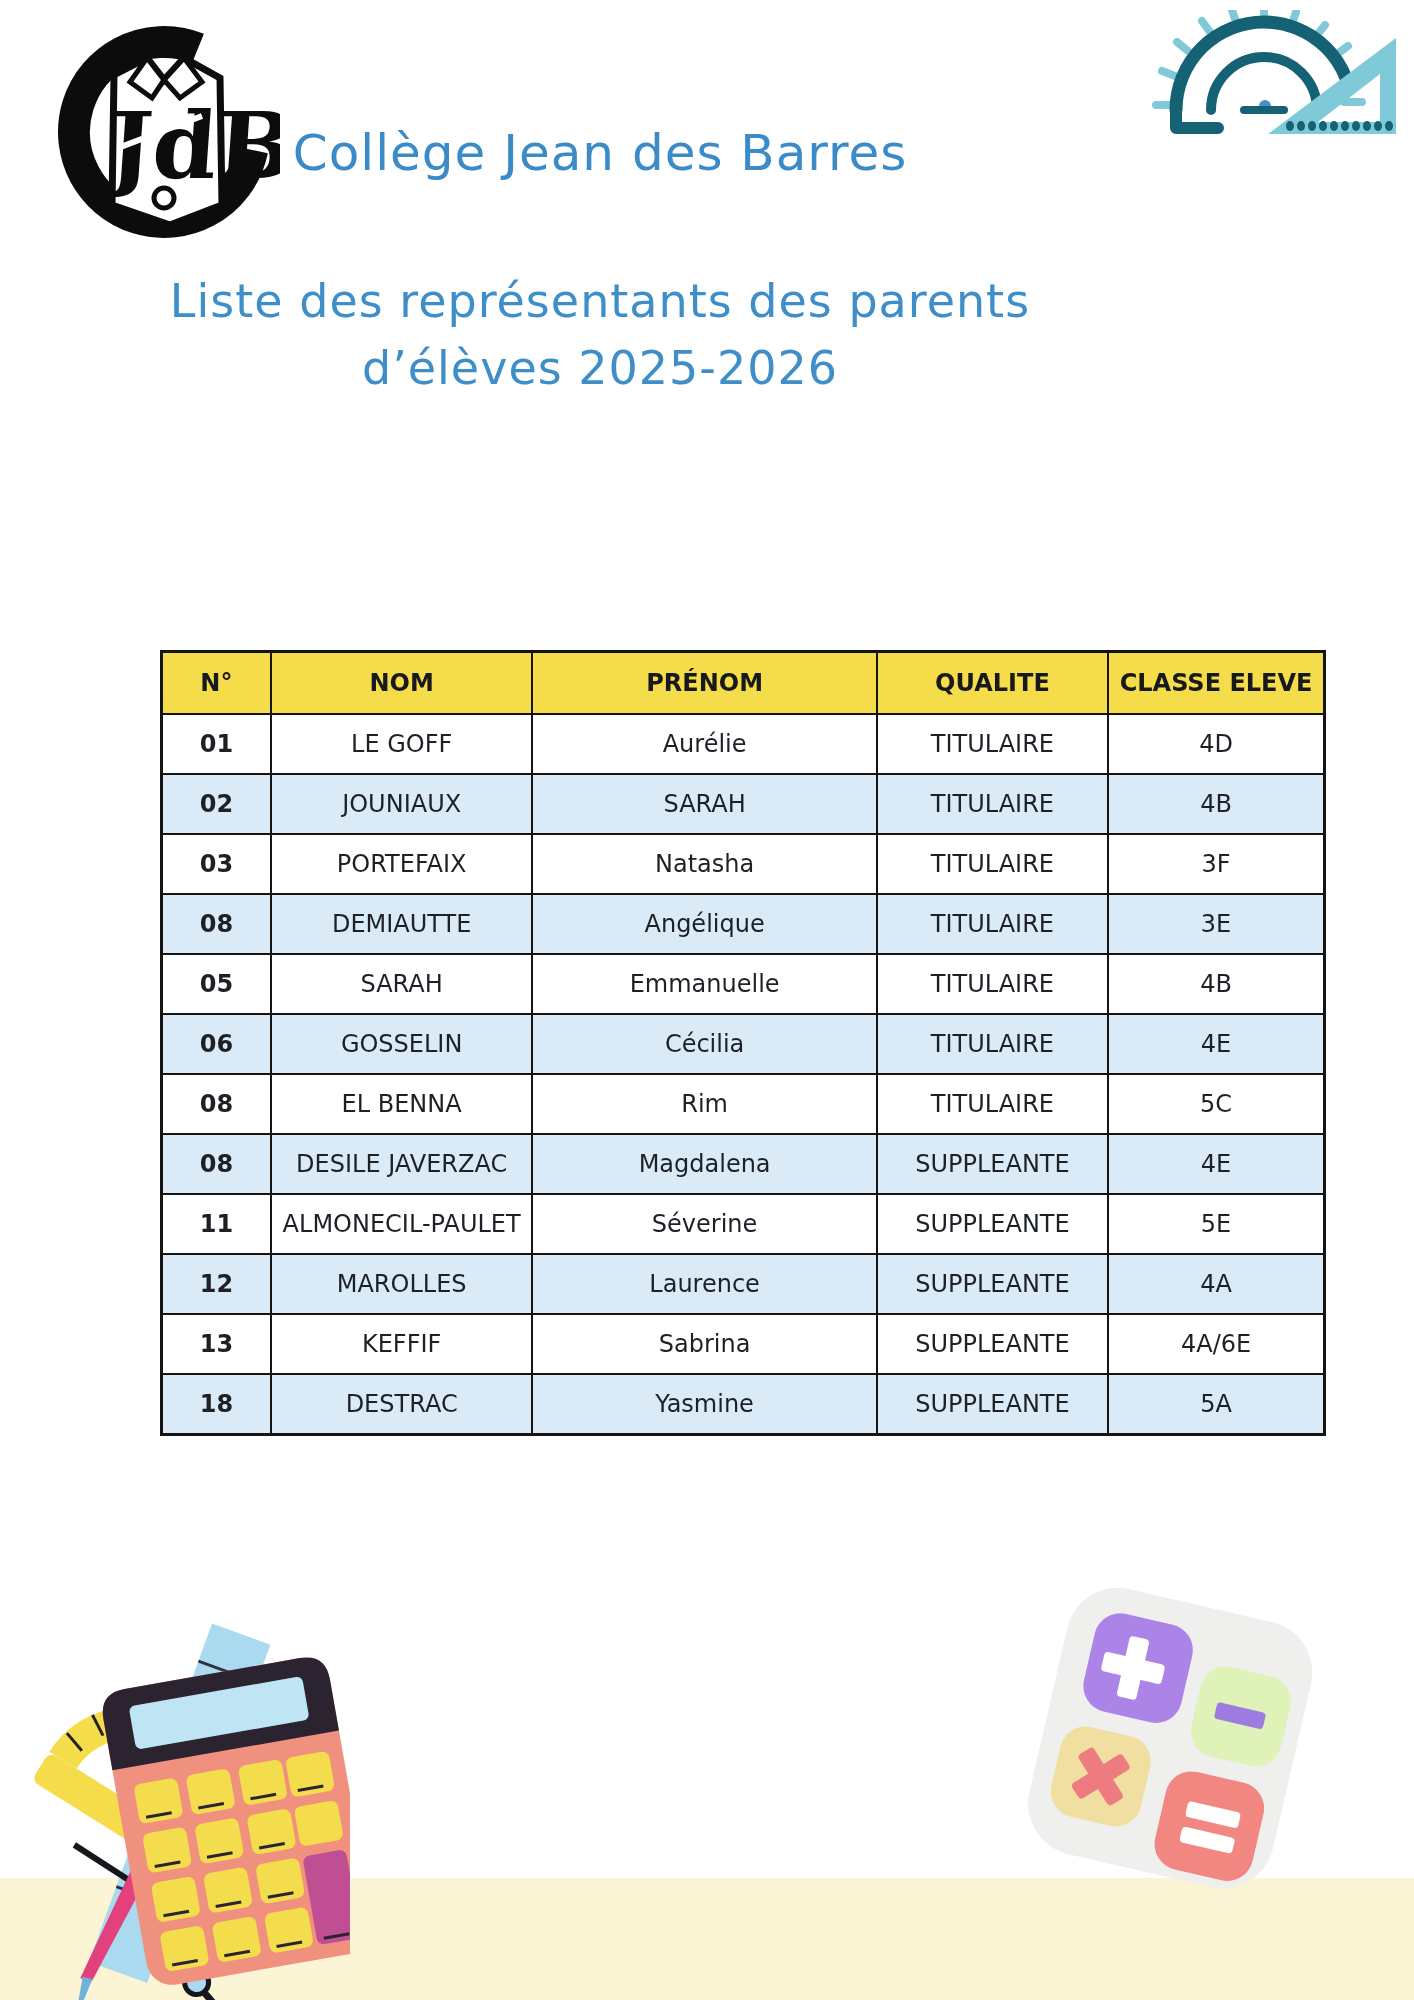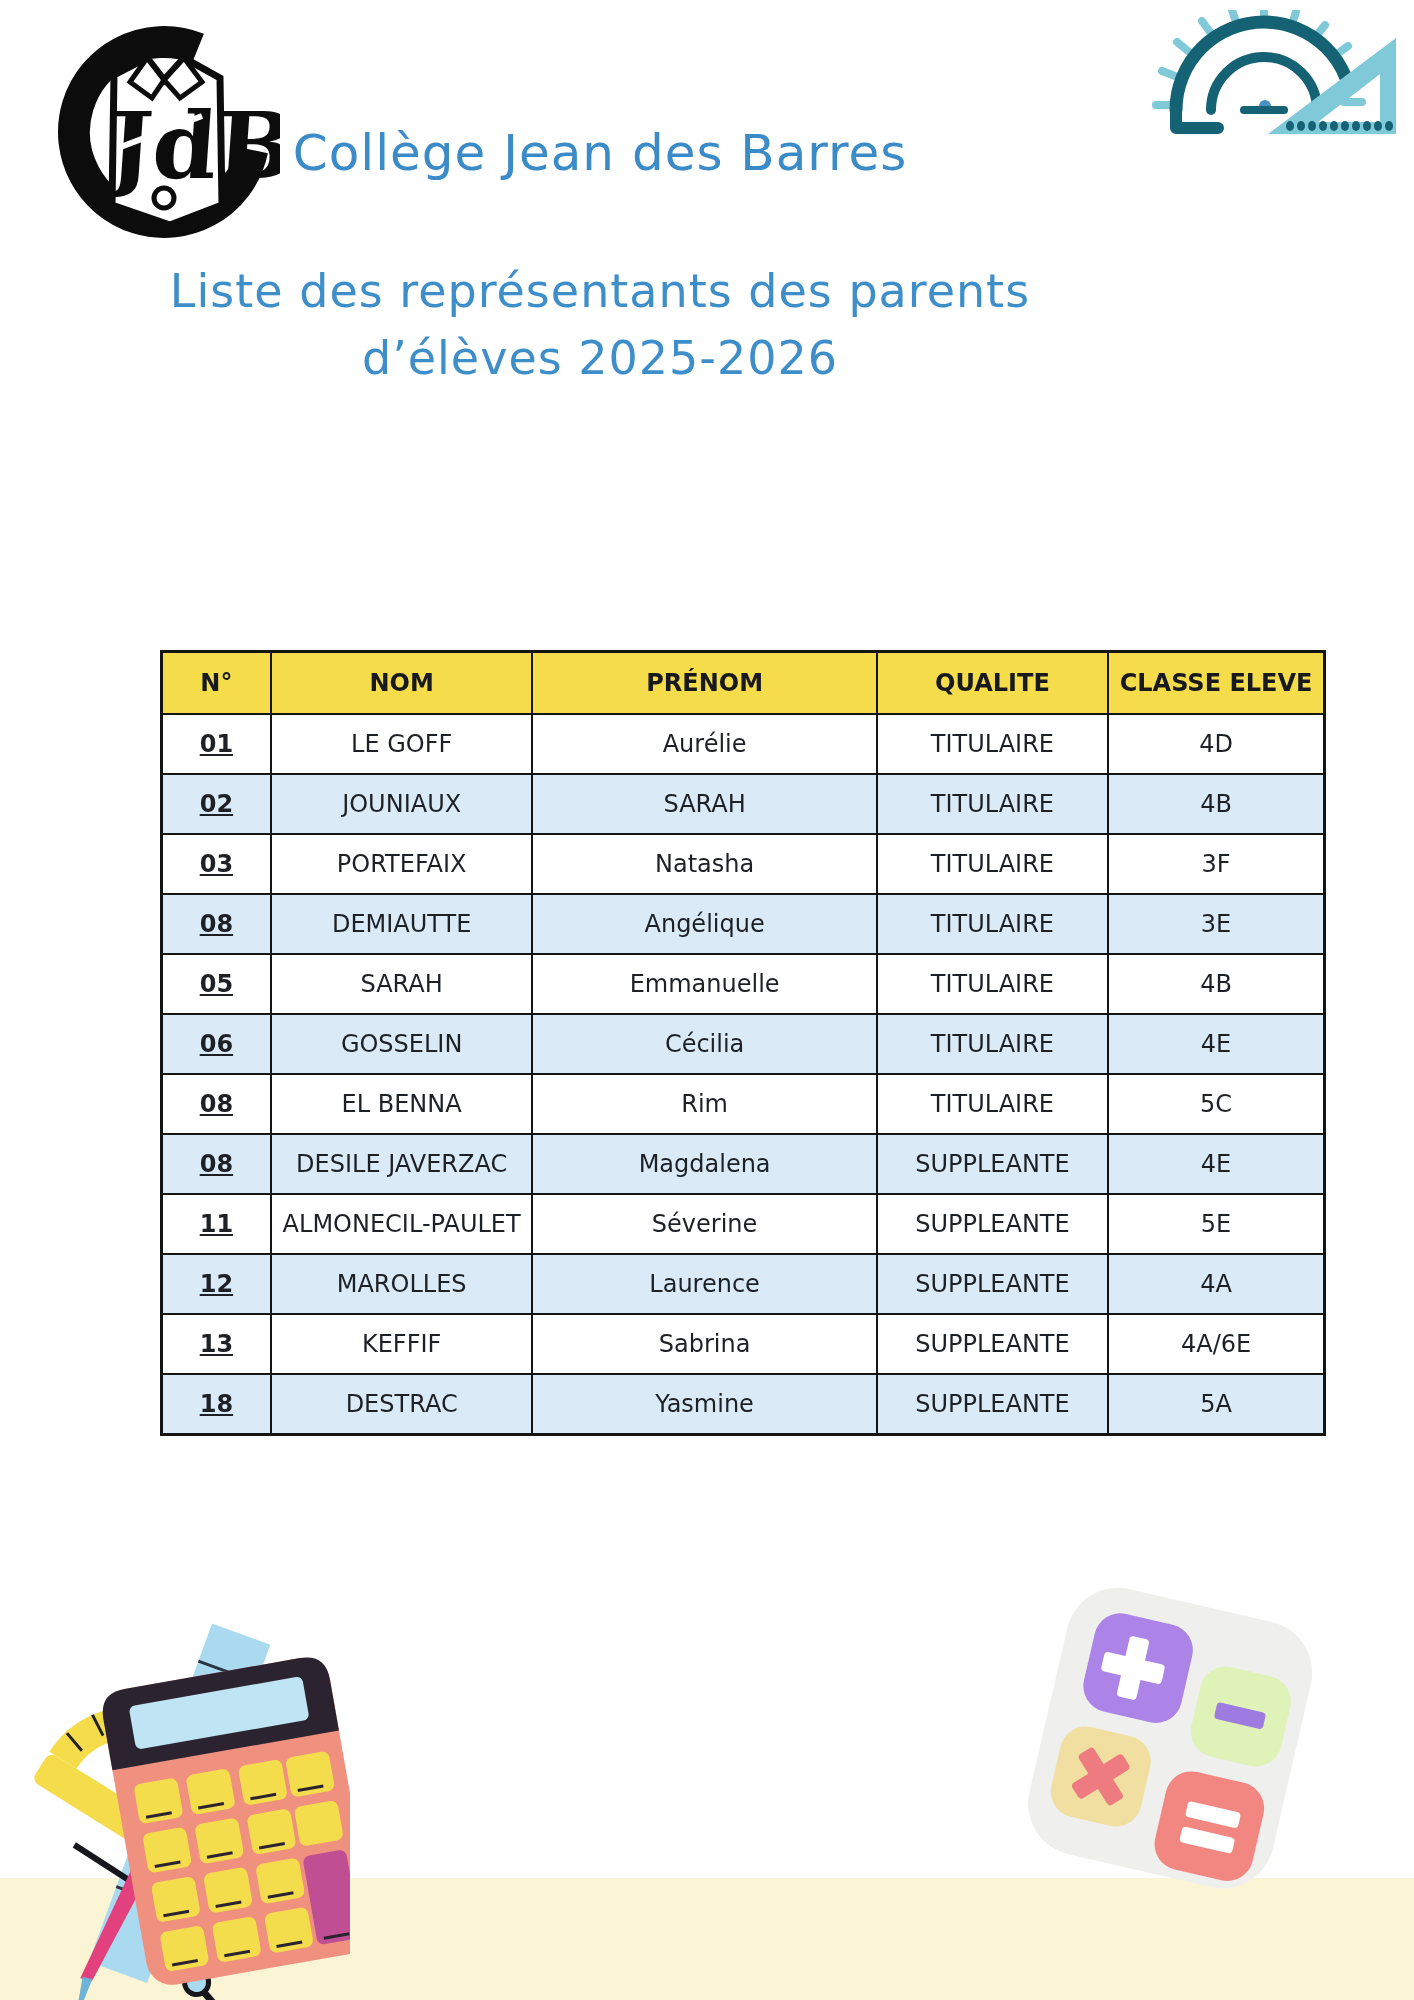--- a/index.html
+++ b/index.html
@@ -9,34 +9,34 @@
     overflow:hidden;color:#1c2024;
   }
   
   .logo{position:absolute;left:52px;top:20px;width:228px;height:222px;}
   .geom-icon{position:absolute;left:1148px;top:10px;width:252px;height:140px;}
   .title-wrap{position:absolute;left:0;top:124px;width:1200px;text-align:center;}
   .school-title{
     font-size:50px;color:#3a8bc8;font-weight:500;letter-spacing:1px;
     text-decoration-thickness:3px;text-underline-offset:9px;
   }
-  .subtitle-wrap{position:absolute;left:0;top:258px;width:1200px;text-align:center;}
+  .subtitle-wrap{position:absolute;left:0;top:268px;width:1200px;text-align:center;}
   .subtitle{font-size:46px;line-height:1.45;color:#3e8ec9;letter-spacing:1px;}
   
   .table-wrap{position:absolute;left:160px;top:650px;width:1166px;}
   table.rep{border-collapse:collapse;width:100%;table-layout:fixed;
     border:3px solid #141414;}
   table.rep th,table.rep td{
     border:2px solid #141414;text-align:center;vertical-align:middle;
     padding:0 2px;overflow:visible;white-space:nowrap;
   }
   table.rep th{height:60px;background:#f5dc4a;font-size:24px;font-weight:700;color:#17191c;}
   table.rep td{height:58px;font-size:24px;color:#1d2126;background:#ffffff;}
   table.rep tbody tr:nth-child(even) td{background:#daeaf7;}
-  table.rep td.num{font-weight:700;text-decoration:underline;}
+  table.rep td.num{font-weight:700;}
   col.c1{width:9.4%;} col.c2{width:22.5%;} col.c3{width:29.6%;}
   col.c4{width:19.9%;} col.c5{width:18.6%;}
   
   .cream-band{position:absolute;left:0;top:1878px;width:1414px;height:122px;background:#fcf5d5;}
   .illus-left{position:absolute;left:0;top:1572px;width:350px;height:428px;}
   .illus-right{position:absolute;left:1008px;top:1568px;width:330px;height:360px;}
 </style>
 </head>
 <body>
 

